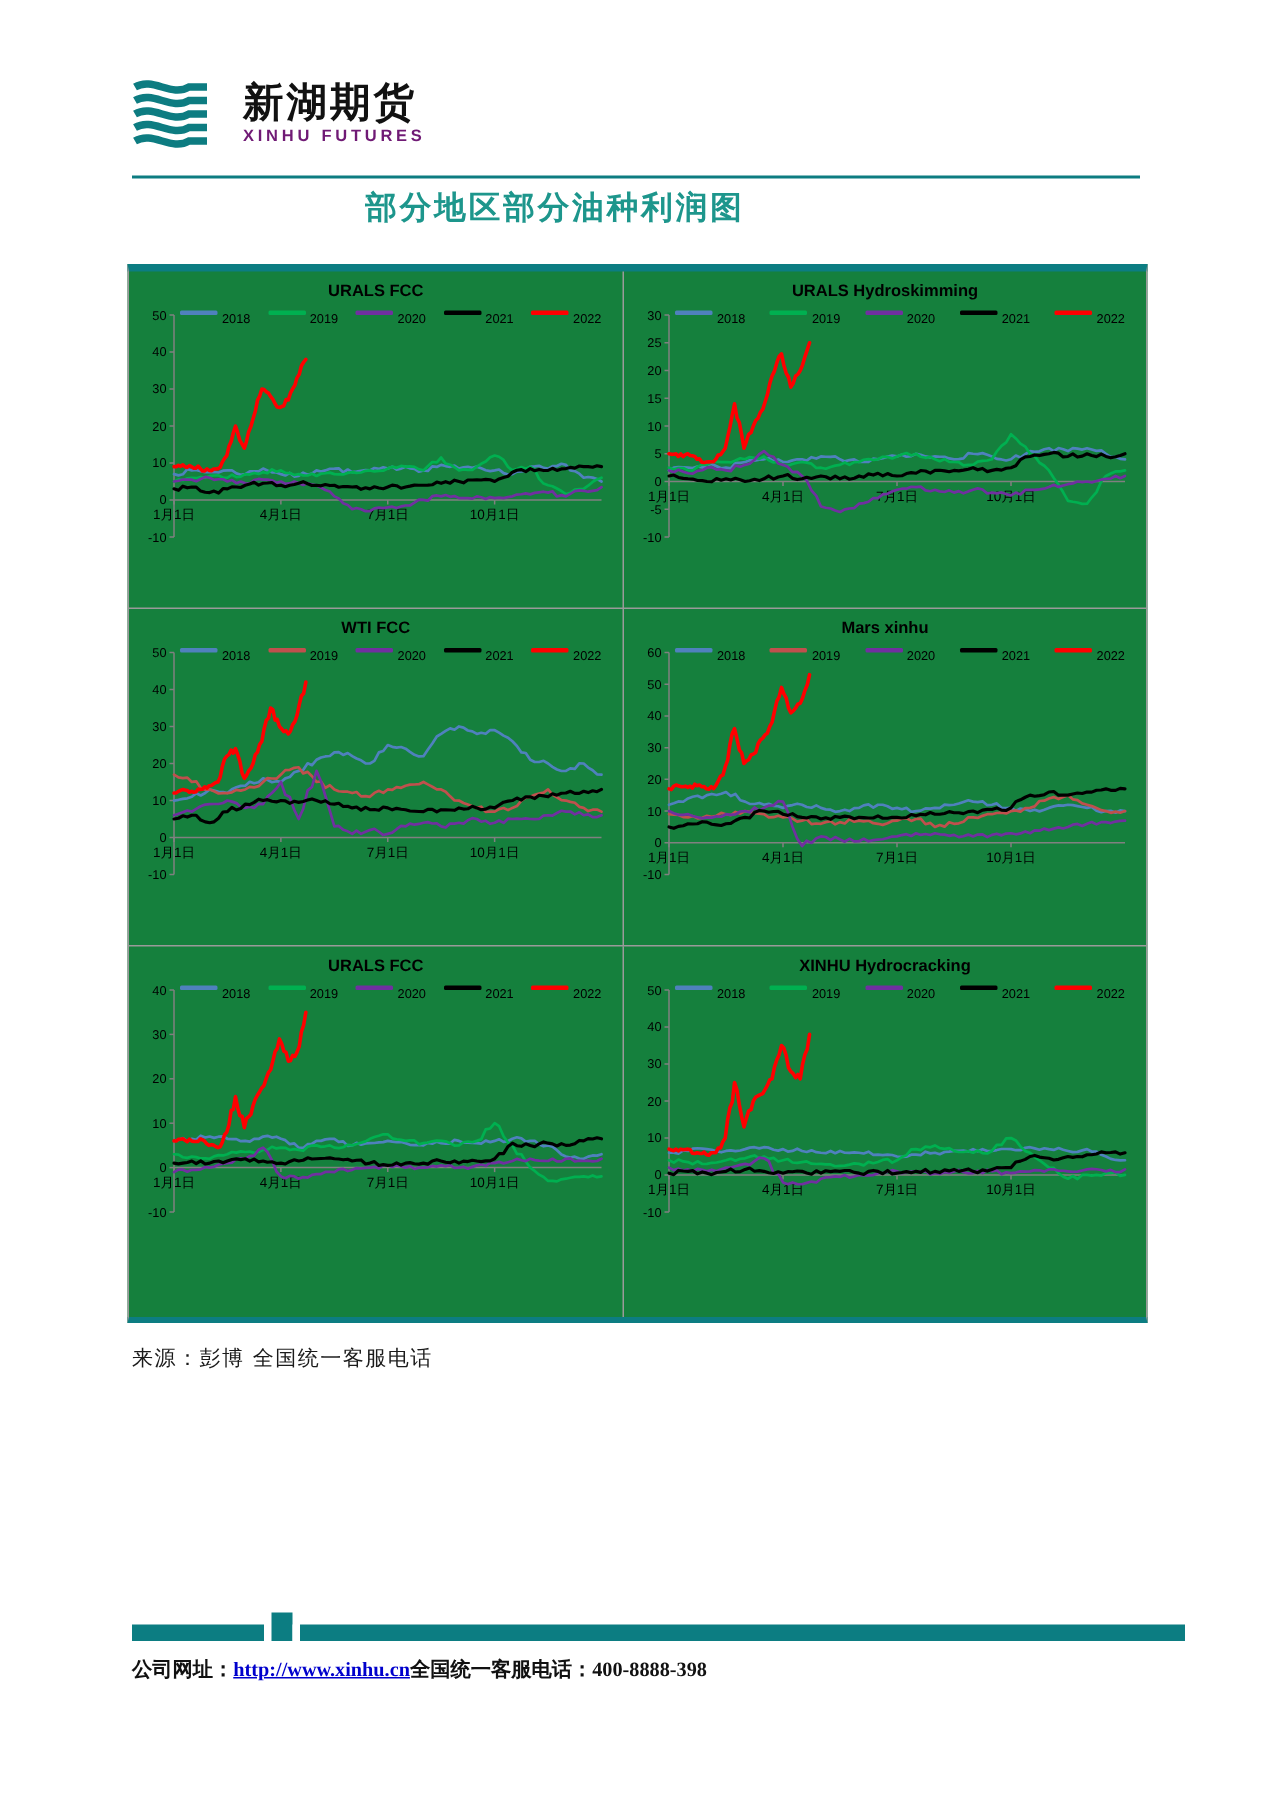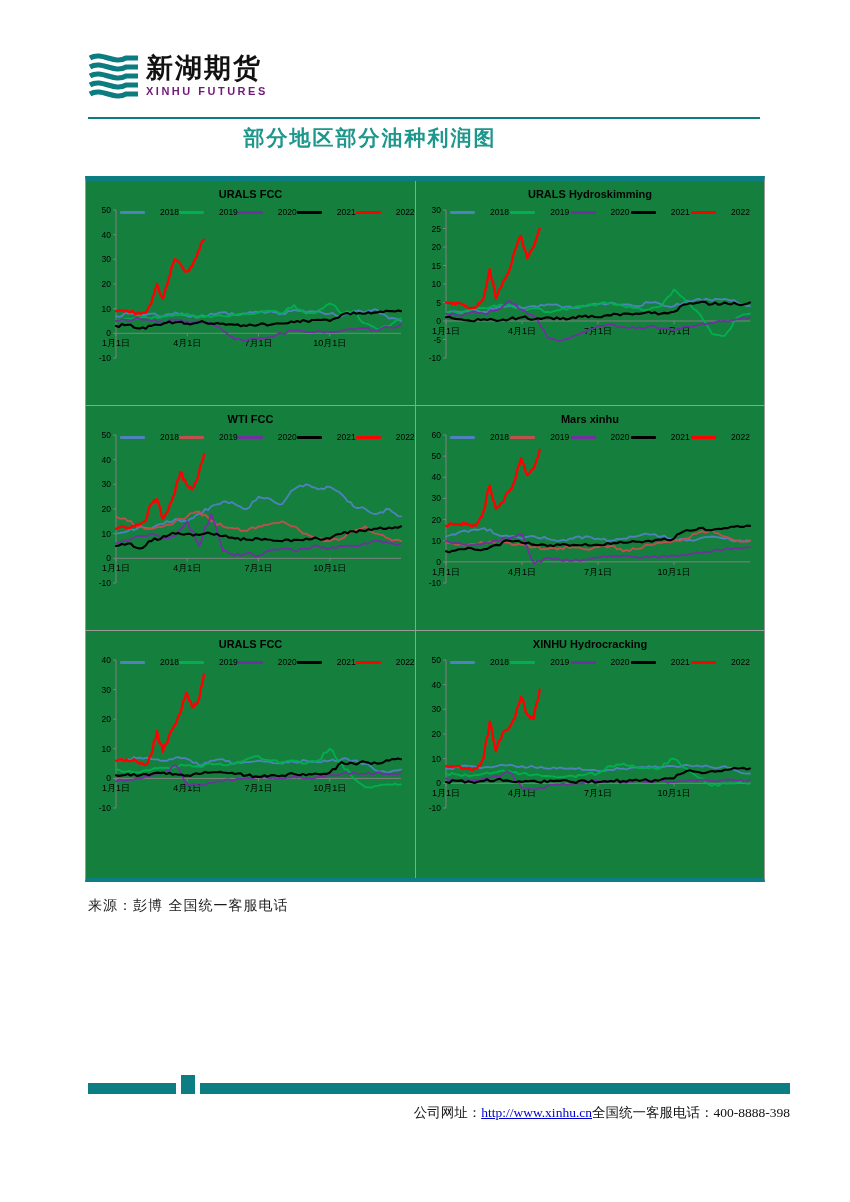--- a/index.html
+++ b/index.html
@@ -1,55 +1,55 @@
 <!DOCTYPE html>
 <html><head>
 <meta charset="utf-8">
 <style>
   html,body{margin:0;padding:0;background:#ffffff;}
   body{width:850px;height:1202px;position:relative;font-family:"Liberation Sans",sans-serif;color:#000;}
 
   
   .header{position:absolute;left:88px;top:52px;width:674px;}
-  .logo-row{display:flex;align-items:center;gap:6px;}
+  .logo-row{display:flex;align-items:center;gap:22px;}
   .logo-icon svg{display:block;}
   .logo-cn{font-size:27px;font-weight:bold;color:#111;letter-spacing:2px;line-height:1;}
   .logo-en{font-size:11px;font-weight:bold;color:#701a75;letter-spacing:2.5px;margin-top:3px;}
   .header-rule{position:absolute;left:88px;top:117px;width:672px;height:2px;background:#0d7c81;}
 
   .page-title{position:absolute;left:0;top:124px;width:740px;text-align:center;
     font-family:"DejaVu Serif","Liberation Serif",serif;
     font-size:21px;font-weight:bold;color:#1d968c;letter-spacing:2px;}
 
   
   .grid{position:absolute;left:85px;top:176px;width:678px;
     border-left:1px solid #9a9a9a;border-right:1px solid #9a9a9a;
     border-top:5px solid #0c7d82;border-bottom:4px solid #0c7d82;
     display:grid;grid-template-columns:330px 348px;grid-template-rows:225px 225px 247px;
     background:#15803d;}
   .cell{position:relative;border-right:1px solid #9a9a9a;border-bottom:1px solid #9a9a9a;overflow:hidden;}
   .cell.col2{border-right:none;}
   .cell.row3{border-bottom:none;}
   .chart-title{text-align:center;font-size:11px;font-weight:bold;margin-top:7px;}
   .legend{position:absolute;left:34px;right:14px;top:26px;display:flex;justify-content:space-between;z-index:2;}
-  .leg-item{display:flex;align-items:center;font-size:8.5px;gap:12px;}
+  .leg-item{display:flex;font-size:8.5px;}
   .swatch{display:inline-block;width:25px;height:3px;margin-right:3px;border-radius:1px;}
   .chart-svg{display:block;margin-top:2px;}
 
   
   .source{position:absolute;left:88px;top:897px;
     font-family:"DejaVu Serif","Liberation Serif",serif;font-size:14px;color:#1b1b1b;letter-spacing:1px;}
   .footer-bar{position:absolute;left:88px;top:1075px;width:702px;height:19px;
     display:flex;align-items:flex-end;}
   .fb-seg1{width:88px;height:11px;background:#0c7d82;}
   .fb-gap{width:5px;height:11px;background:#fff;}
   .fb-square{width:14px;height:19px;background:#0c7d82;}
   .fb-seg2{flex:1;height:11px;background:#0c7d82;}
-  .footer-text{position:absolute;left:88px;top:1104px;width:702px;display:flex;justify-content:flex-end;
-    font-family:"Liberation Serif",serif;font-size:13.5px;color:#111;}
+  .footer-text{position:absolute;left:88px;top:1104px;width:702px;display:flex;justify-content:flex-start;
+    font-family:"Liberation Serif",serif;font-size:13.5px;color:#111;font-weight:bold;}
   .site-link{color:#0000cc;text-decoration:underline;}
 </style>
 </head>
 <body>
 
 <div class="header">
   <div class="logo-row">
     <span class="logo-icon">
       <svg width="52" height="48" viewBox="0 0 52 48">
         <g stroke="#0d7c81" stroke-width="5" fill="none" stroke-linecap="butt">

